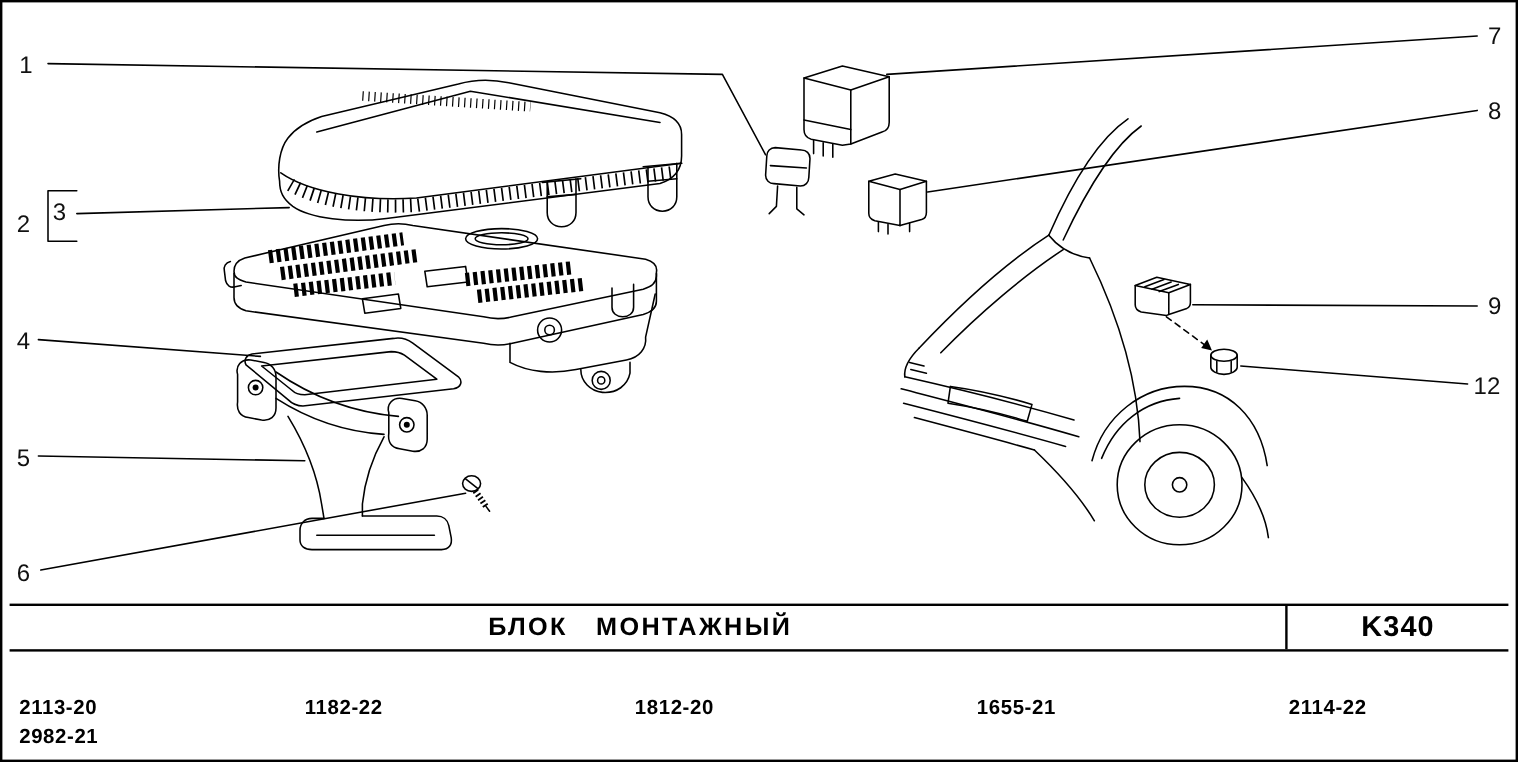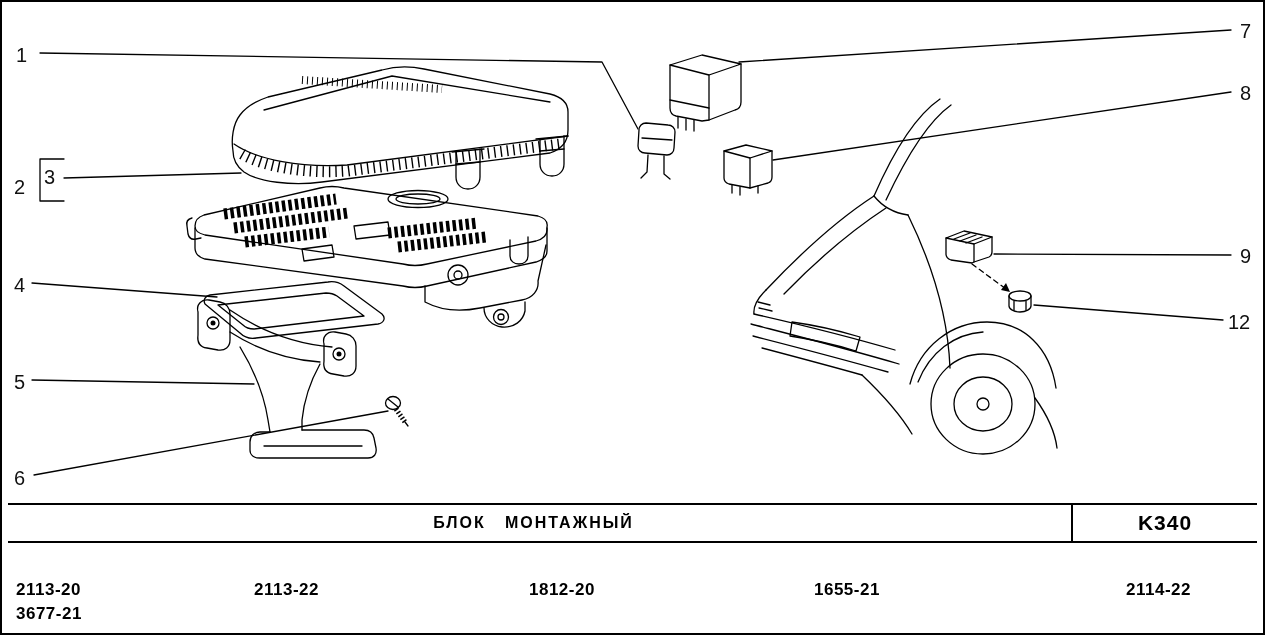--- a/index.html
+++ b/index.html
@@ -24,28 +24,28 @@
   .title-bar {
     position:absolute;
     left:6px; right:6px; top:501px; height:40px;
     border-top:2px solid #000;
     border-bottom:2px solid #000;
     display:flex;
   }
   .title-cell {
     flex:1;
     display:flex; align-items:center; justify-content:center;
-    font-weight:bold; font-size:16px; letter-spacing:2px;
+    font-weight:bold; font-size:21px; letter-spacing:2px;
     white-space:pre;
   }
   .code-cell {
     width:186px;
     border-left:2px solid #000;
     display:flex; align-items:center; justify-content:center;
-    font-weight:bold; font-size:21px; letter-spacing:1px;margin-left:12px;
+    font-weight:bold; font-size:24px; letter-spacing:1px;margin-left:12px;
   }
   .model-col {
     position:absolute;
     top:576px;
     font-weight:bold;
     font-size:17px;
     line-height:24px;
     letter-spacing:0.5px;
   }
 </style>
@@ -215,28 +215,28 @@
   <span class="callout" style="left:1238px;top:241px">9</span>
   <span class="callout" style="left:1226px;top:307px">12</span>
 
   <div class="title-bar">
     <div class="title-cell">БЛОК   МОНТАЖНЫЙ</div>
     <div class="code-cell">K340</div>
   </div>
 
   <div class="model-col" style="left:14px">
     <div>2113-20</div>
-    <div>3677-21</div>
+    <div>2982-21</div>
   </div>
   <div class="model-col" style="left:252px">
-    <div>2113-22</div>
+    <div>1182-22</div>
   </div>
   <div class="model-col" style="left:527px">
     <div>1812-20</div>
   </div>
   <div class="model-col" style="left:812px">
     <div>1655-21</div>
   </div>
-  <div class="model-col" style="left:1124px">
+  <div class="model-col" style="left:1072px">
     <div>2114-22</div>
   </div>
 
 </div>
 
 </body></html>

